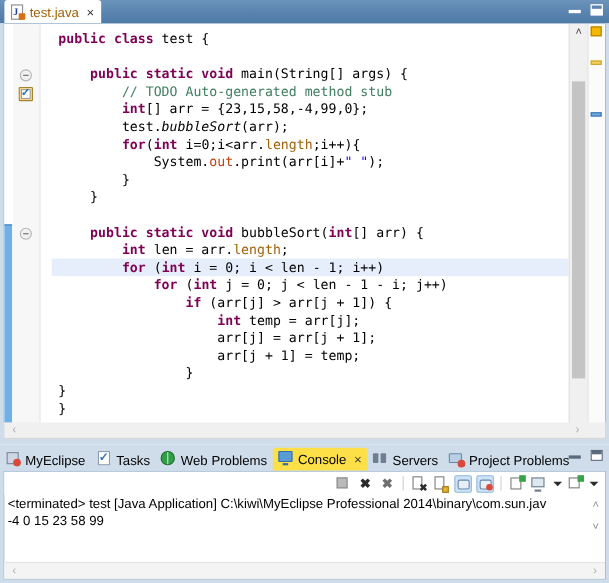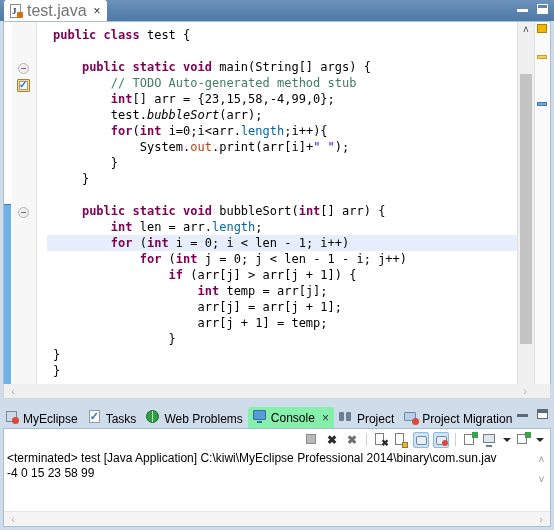--- a/index.html
+++ b/index.html
@@ -50,22 +50,22 @@
     height: 21px;
     background: #ffffff;
     border-top-left-radius: 3px;
     border-top-right-radius: 3px;
     display: flex;
     align-items: center;
     padding: 0 6px 0 6px;
     box-sizing: border-box;
   }
   .tab-label {
-    font-size: 16px;
-    color: #737373;
+    font-size: 12px;
+    color: #a16207;
     margin-left: 4px;
     white-space: nowrap;
   }
   .tab-close {
     margin-left: 7px;
     font-size: 12px;
     color: #333;
     line-height: 1;
     cursor: default;
   }
@@ -201,21 +201,21 @@
     font-size: 12px;
     line-height: 16px;
     white-space: pre;
     color: #000000;
   }
   .code .ln { display: block; height: 16px; padding-left: 6px; }
   .code .ln.hl { background: #e6eefb; }
 
   .kw   { color: #7f0055; font-weight: bold; }
   .cmt  { color: #3f7f5f; }
-  .fld  { color: #0369a1; }
+  .fld  { color: #a16207; }
   .mth  { color: #000000; font-style: italic; }
   .stat { color: #c2410c; }
   .str  { color: #2a00ff; }
 
   
   .vscroll {
     width: 16px;
     background: #f0f0f0;
     border-left: 1px solid #e0e0e0;
     position: relative;
@@ -296,21 +296,21 @@
     height: 19px;
     display: flex;
     align-items: center;
     padding: 0 5px;
     font-size: 12px;
     color: #000;
     white-space: nowrap;
     box-sizing: border-box;
   }
   .ctab.sel {
-    background: #86efac;
+    background: #fde047;
     height: 21px;
     border-top-left-radius: 3px;
     border-top-right-radius: 3px;
   }
   .ctab .ico { margin-right: 4px; display:inline-block; flex:0 0 auto; }
   .ctab .cls { margin-left: 7px; color:#333; }
 
   .cwin-btns {
     position: absolute;
     right: 6px; top: 5px;
@@ -503,25 +503,25 @@
           <span class="ico"><span class="ic ic-web"><span class="g"></span></span></span>
           <span>Web Problems</span>
         </div>
         <div class="ctab sel">
           <span class="ico"><span class="ic ic-console"><span class="m"></span><span class="s"></span></span></span>
           <span>Console</span>
           <span class="cls">×</span>
         </div>
         <div class="ctab">
           <span class="ico"><span class="ic ic-servers"><span class="a"></span></span></span>
-          <span>Project</span>
+          <span>Servers</span>
         </div>
         <div class="ctab">
           <span class="ico"><span class="ic ic-proj"><span class="f"></span><span class="d"></span></span></span>
-          <span>Project Migration</span>
+          <span>Project Problems</span>
         </div>
       </div>
 
     <div class="cwin-btns">
       <span class="cwin-min">
           <i></i>
         </span>
       <span class="cwin-max"></span>
     </div>
 

